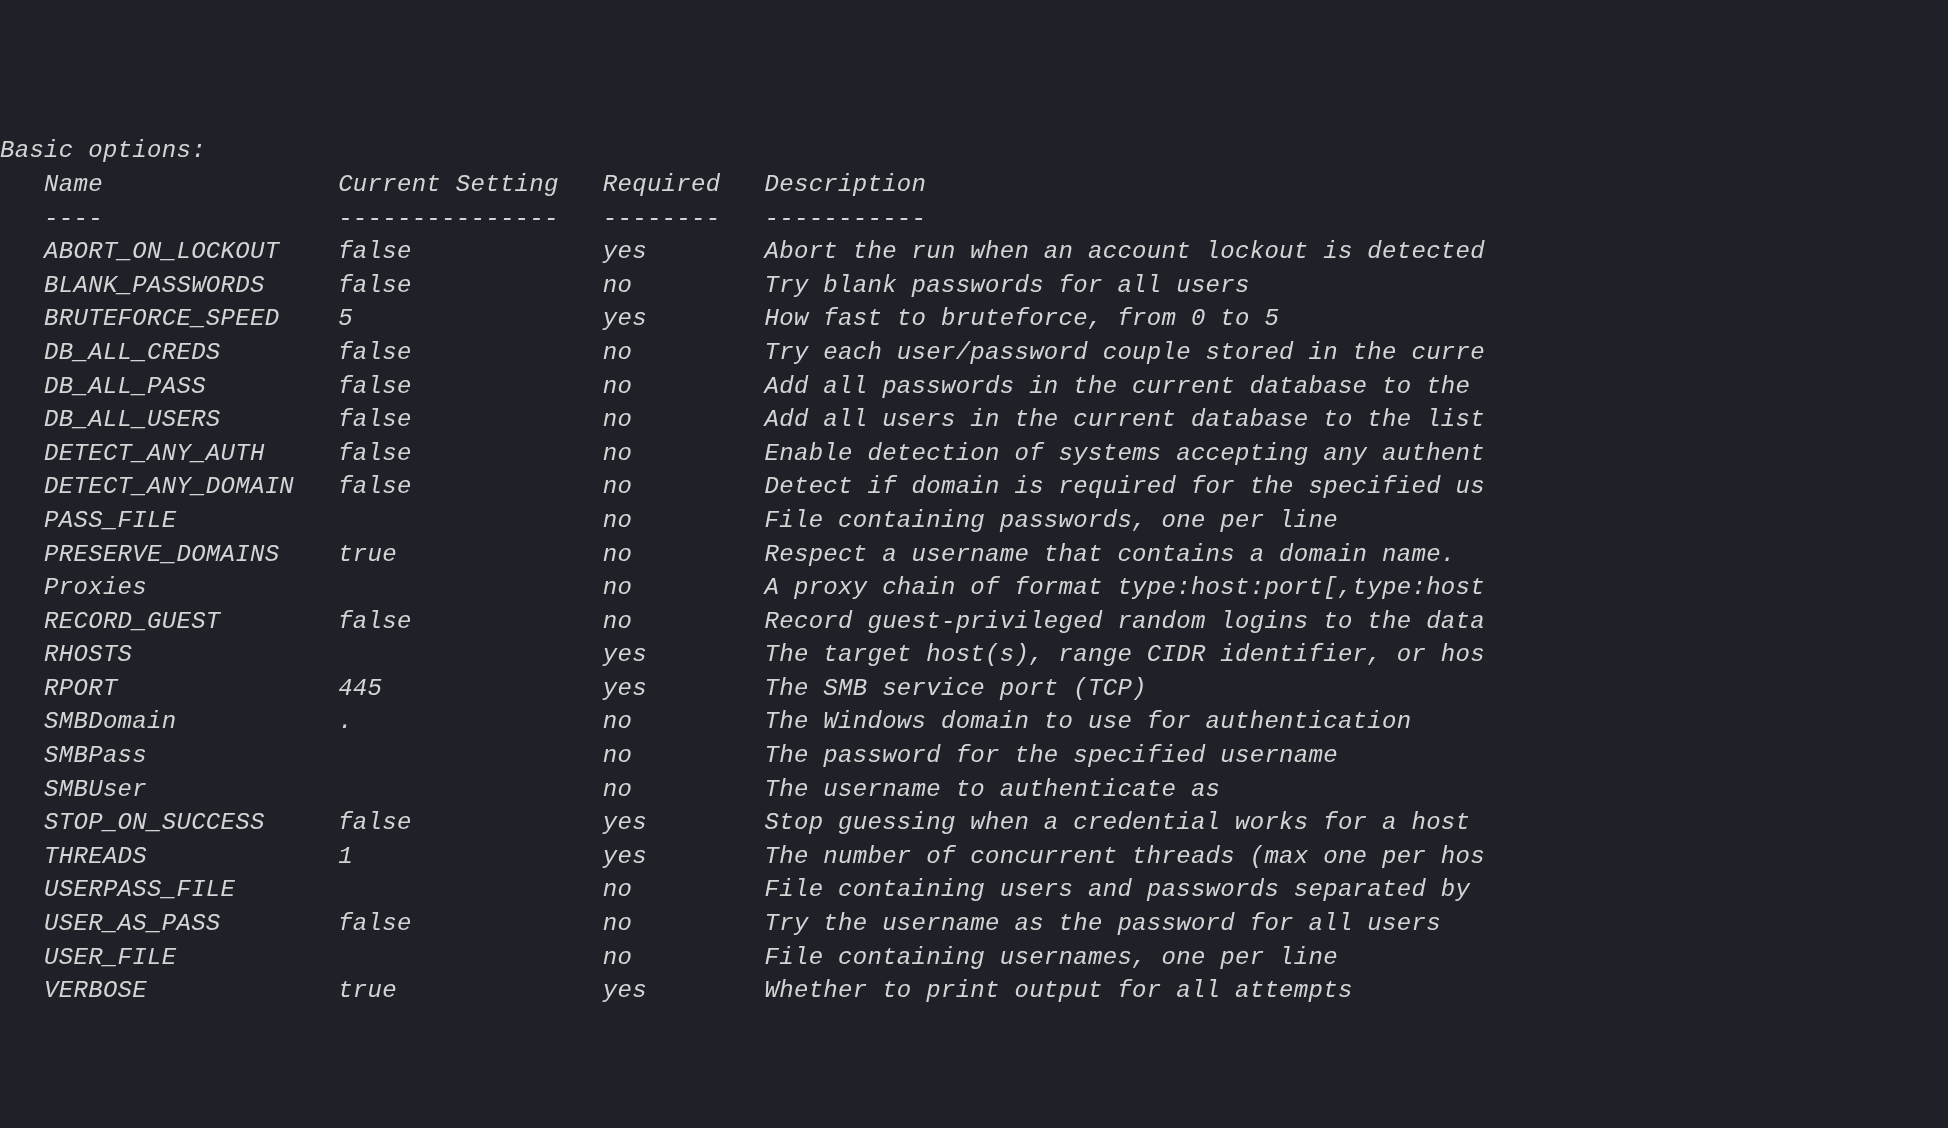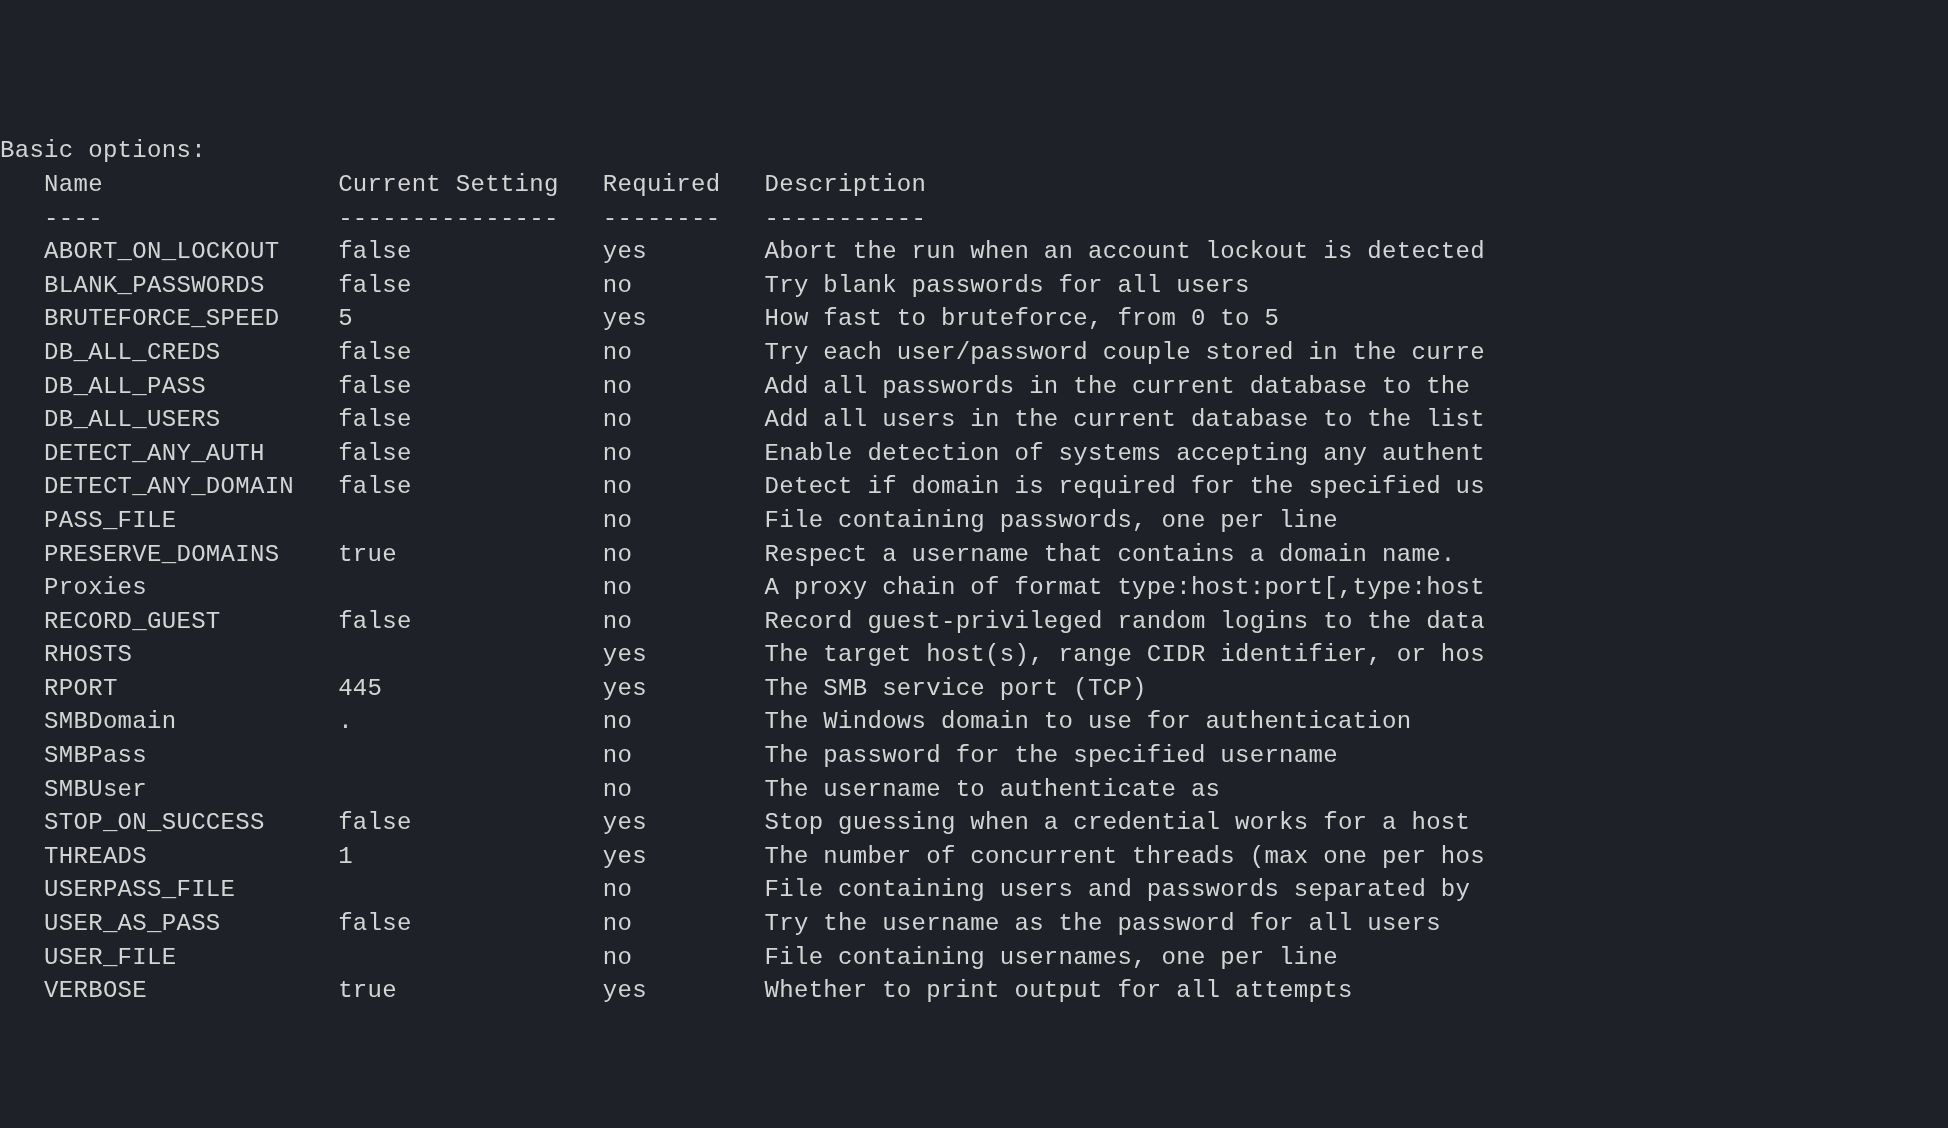--- a/index.html
+++ b/index.html
@@ -1,18 +1,19 @@
 <!DOCTYPE html>
 <html><head>
   <meta charset="utf-8">
   <style>
     * {
       margin: 0;
       padding: 0;
       box-sizing: border-box;
+      font-style: italic;
     }
     body {
       background-color: #1e2228;
       color: #d4d4d4;
       font-family: 'Consolas', 'Monaco', 'Courier New', monospace;
       font-size: 24px;
       line-height: 1.4;
       padding: 0;
       white-space: pre;
       overflow: hidden;

